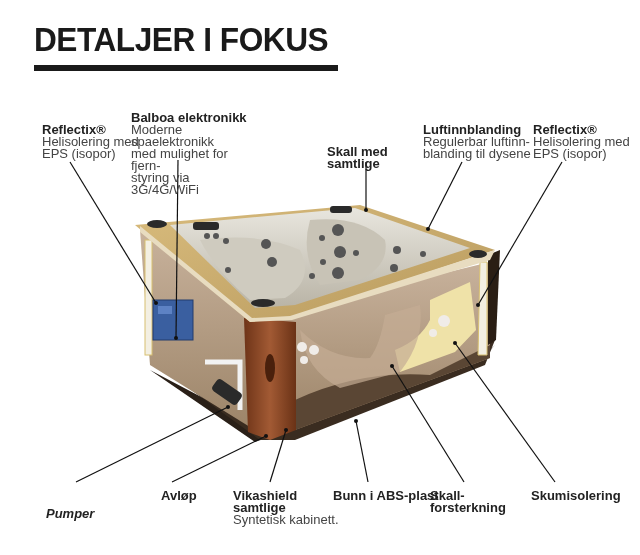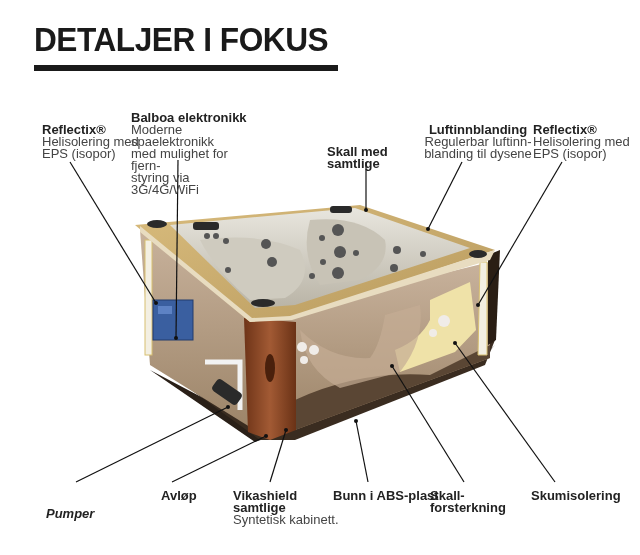--- a/index.html
+++ b/index.html
@@ -140,21 +140,21 @@
 </div>
 <div class="label" style="left:131px; top:112px; width:120px;">
   <span class="h">Balboa elektronikk</span>
   <span class="d">Moderne spaelektronikk
 med mulighet for fjern-
 styring via 3G/4G/WiFi</span>
 </div>
 <div class="label" style="left:327px; top:146px; width:100px;">
   <span class="h">Skall med samtlige</span>
 </div>
-<div class="label" style="left:423px; top:124px; width:110px;text-align:center;">
+<div class="label" style="left:423px; top:124px; width:110px;">
   <span class="h">Luftinnblanding</span>
   <span class="d">Regulerbar luftinn-
 blanding til dysene</span>
 </div>
 <div class="label" style="left:533px; top:124px; width:100px;">
   <span class="h">Reflectix®</span>
   <span class="d">Helisolering med
 EPS (isopor)</span>
 </div>
 

